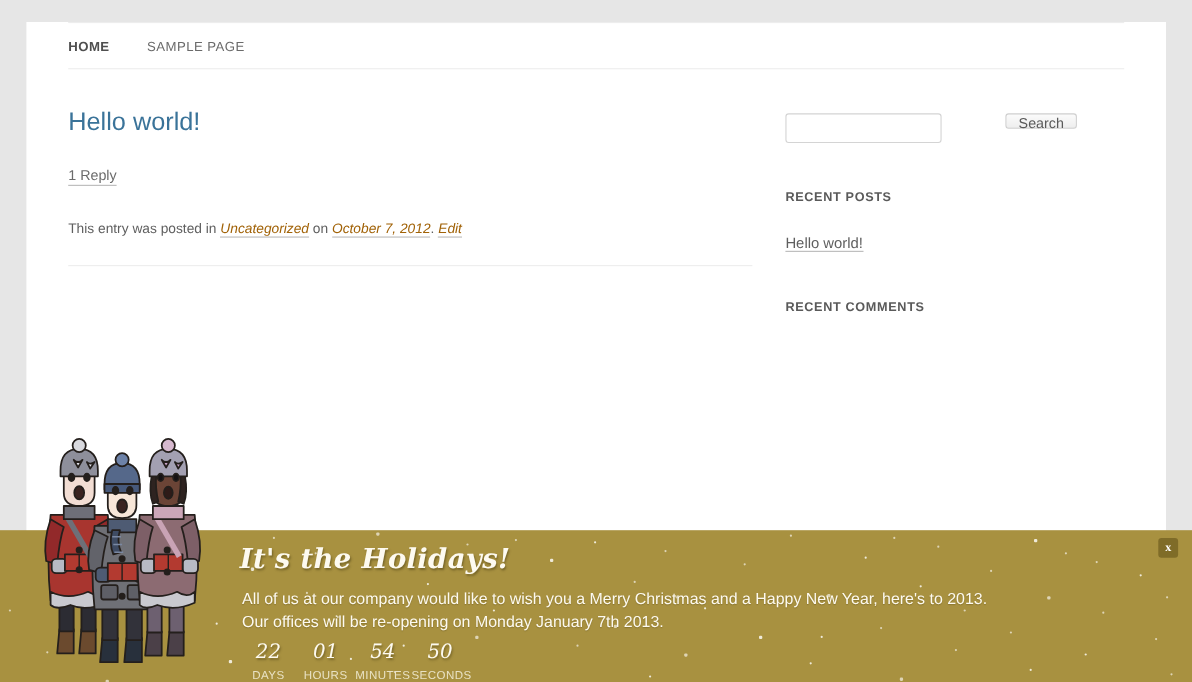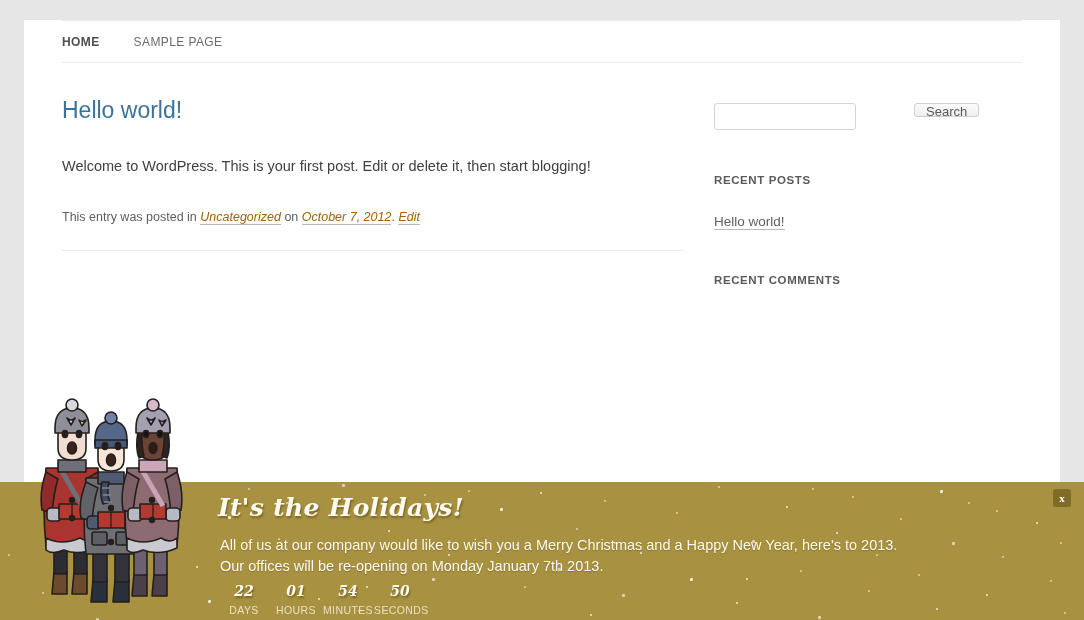--- a/index.html
+++ b/index.html
@@ -119,21 +119,21 @@
     position: absolute; left: 2px; top: 53px;
     font-size: 14.5px; color: #fdfaf0; line-height: 1.47;
     text-shadow: 0 1px 1px rgba(70,56,12,0.3);
     white-space: nowrap;
   }
 
   .countdown { position: absolute; left: 0px; top: 102px; display: flex; }
   .cd-unit { width: 52px; text-align: center; }
   .cd-num {
     font-family: "DejaVu Serif", serif;
-    font-size: 14px; font-weight: bold; font-style: italic;
+    font-size: 18px; font-weight: normal; font-style: italic;
     color: #fdfaf0; line-height: 1;
     text-shadow: 1px 2px 2px rgba(60,48,10,0.45);
   }
   .cd-label {
     margin-top: 6px; font-size: 10.5px; letter-spacing: 0.4px;
     color: #e9e2c4; text-transform: uppercase;
   }
 
   .banner-close {
     position: absolute; right: 13px; top: 7px;
@@ -158,21 +158,21 @@
 
       <div class="nav">
         <a class="nav-item active">Home</a>
         <a class="nav-item">Sample Page</a>
       </div>
 
       <div class="columns">
 
         <div class="content">
           <h2 class="entry-title">Hello world!</h2>
-          <p class="entry-body">Welcome to WordPress. This is your first post. Edit or delete it, then start blogging!</p>
+          <div><span class="reply-link">1 Reply</span></div>
           <p class="entry-meta">
             <span>This entry was posted in</span>
             <a>Uncategorized</a>
             <span>on</span>
             <a>October 7, 2012</a><span>.</span>
             <a>Edit</a>
           </p>
           <hr class="entry-divider">
         </div>
 

